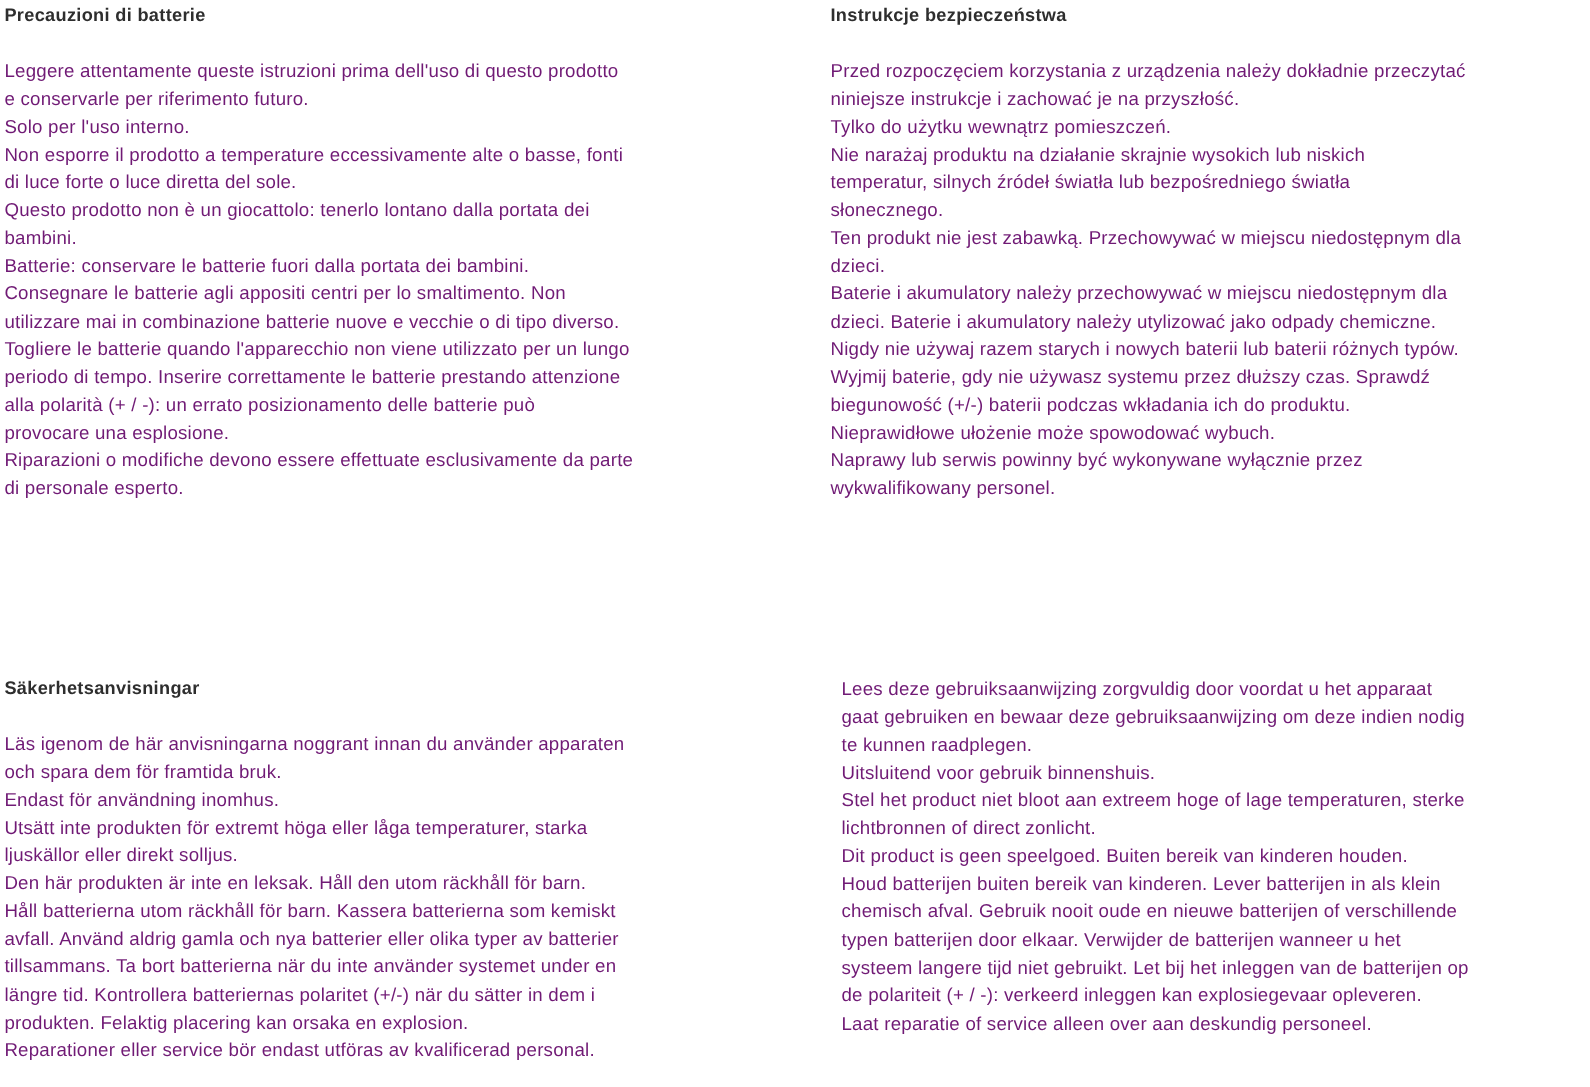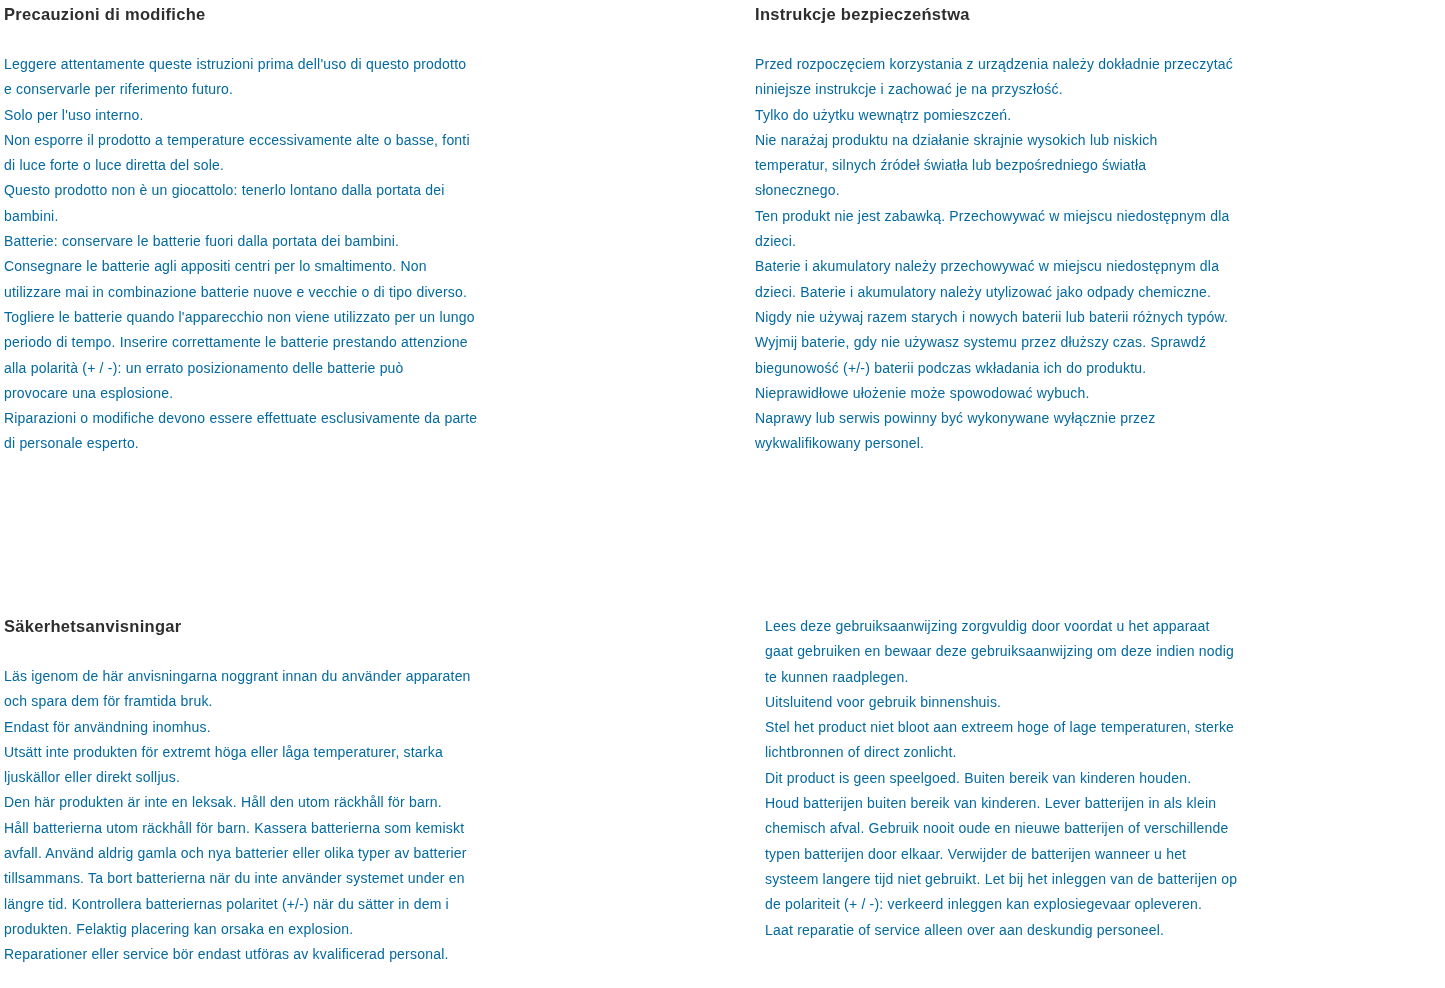--- a/index.html
+++ b/index.html
@@ -25,39 +25,39 @@
   }
   .section-title {
     font-size: 16.5px;
     font-weight: 700;
     line-height: 25px;
     margin: 0 0 25px 0;
     letter-spacing: 0.3px;
     color: #2e2e2e;
   }
   .section-body {
-    font-size: 14px;
+    font-size: 17px;
     font-weight: 400;
     line-height: 25.3px;
     letter-spacing: 0.2px;
     white-space: pre-line;
-    color: #0369a1;
+    color: #701a75;
   }
   .section-it { left: 4px;   top: 2px;   width: 700px; }
   .section-pl { left: 755px; top: 2px;   width: 680px; }
   .section-sv { left: 4px;   top: 614px; width: 700px; }
   .section-nl { left: 765px; top: 614px; width: 680px; }
 </style>
 </head>
 <body>
 
 <div class="page">
 
   <section class="section section-it">
-    <h2 class="section-title">Precauzioni di modifiche</h2>
+    <h2 class="section-title">Precauzioni di batterie</h2>
     <div class="section-body">Leggere attentamente queste istruzioni prima dell'uso di questo prodotto
 e conservarle per riferimento futuro.
 Solo per l'uso interno.
 Non esporre il prodotto a temperature eccessivamente alte o basse, fonti
 di luce forte o luce diretta del sole.
 Questo prodotto non è un giocattolo: tenerlo lontano dalla portata dei
 bambini.
 Batterie: conservare le batterie fuori dalla portata dei bambini.
 Consegnare le batterie agli appositi centri per lo smaltimento. Non
 utilizzare mai in combinazione batterie nuove e vecchie o di tipo diverso.

